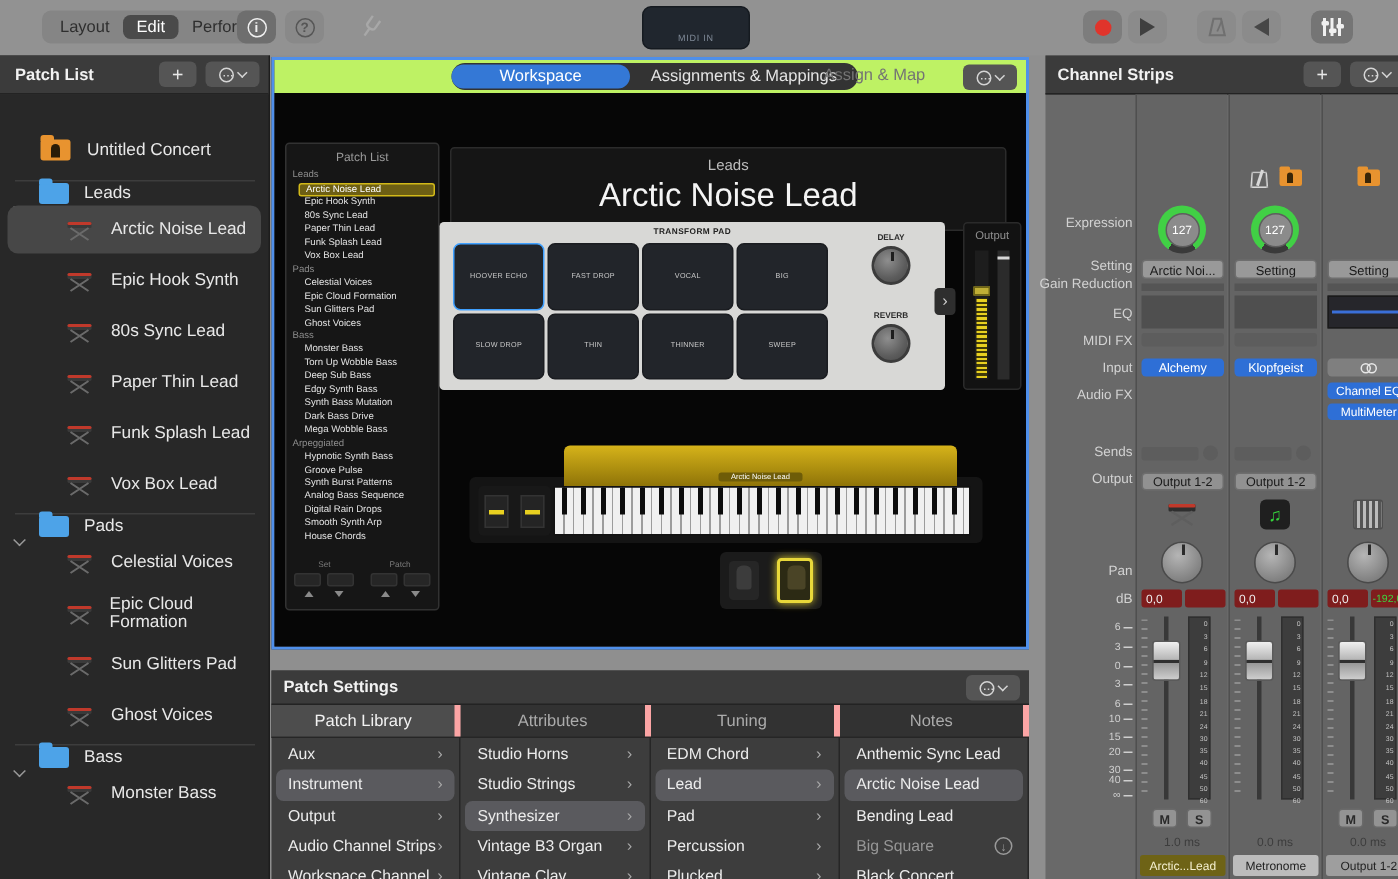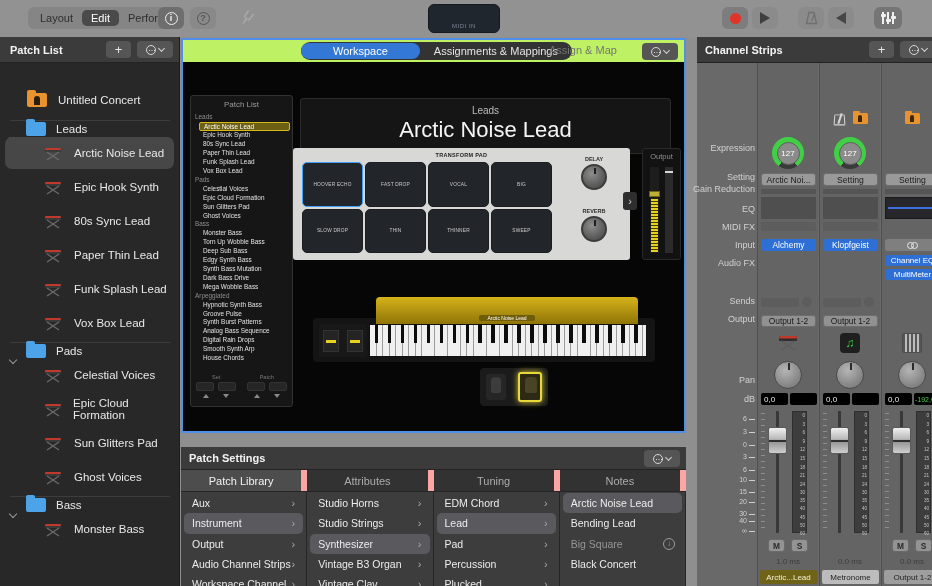--- a/index.html
+++ b/index.html
@@ -142,21 +142,21 @@
     display:flex; align-items:center; justify-content:space-around; }
   .pedal { width:20px; height:26px; background:#262626; border-radius:3px; position:relative; }
   .pedal:before { content:""; position:absolute; left:5px; top:3px; width:10px; height:16px; background:#3c3c3c; border-radius:4px 4px 2px 2px; }
   .pedal.glow { width:24px; height:30px; border:2px solid #e8d83a; background:#2c2a14; box-shadow:0 0 6px #d8c830; }
   .pedal.glow:before { background:#4a4426; left:5px; width:12px; }
 
   
   #psettings { position:absolute; left:181px; top:447px; width:505px; height:164px; background:#3d3d3d; }
   #ps-tabs { display:flex; height:22px; background:#323232; border-bottom:1px solid #262626; }
   .ps-tab { flex:1; display:flex; align-items:center; justify-content:center; font-size:11px; color:#ababab;
-    border-right:6px solid #fca5a5; }
+    border-right:4px solid #fca5a5; }
   .ps-tab.active { background:#4d4d4d; color:#f2f2f2; }
   #ps-cols { display:flex; height:100px; }
   .ps-col { flex:1; border-right:1px solid #262626; padding-top:1px; }
   .ps-row { height:20.3px; display:flex; align-items:center; position:relative; margin:0 3px; border-radius:5px; }
   .ps-row.sel { background:#5a5a5e; }
   .ps-row span.lb { font-size:10.5px; color:#ececec; margin-left:8px; white-space:nowrap; overflow:hidden; }
   .ps-row.dim span.lb { color:#969696; }
   .ps-row .rchev { position:absolute; right:8px; color:#a8a8a8; font-size:11px; }
   .ps-row .dl { position:absolute; right:7px; width:12px; height:12px; border:1px solid #9a9a9a; border-radius:50%;
     color:#9a9a9a; font-size:8px; display:flex; align-items:center; justify-content:center; }
@@ -202,21 +202,21 @@
     color:#1a1a1a; font-size:8.4px; display:flex; align-items:center; justify-content:center; border:1px solid #6e6e6e; }
   .inst-icon { position:absolute; top:270px; width:100%; display:flex; justify-content:center; }
   .note-sq { width:20px; height:20px; background:#1f1f1f; border-radius:4px; color:#35d23c; font-size:12px;
     display:flex; align-items:center; justify-content:center; }
   .master-sq { width:20px; height:20px; background:#8a8a8a; border:1px solid #4e4e4e; border-radius:2px;
     background-image:repeating-linear-gradient(90deg,#555 0 2px,#bbb 2px 4px); }
   .pan-knob { position:absolute; top:298px; left:50%; transform:translateX(-50%); width:28px; height:28px; border-radius:50%;
     background:radial-gradient(circle at 40% 32%, #b5b5b5, #868686 65%, #6e6e6e); border:1px solid #4a4a4a; }
   .pan-knob:after { content:""; position:absolute; left:50%; top:1px; width:1.5px; height:7px; background:#2a2a2a; }
   .db-row { position:absolute; top:330px; left:3px; display:flex; gap:2px; }
-  .db-box { width:27px; height:12px; background:#000000; border-radius:2px; color:#f0f0f0; font-size:8px;
+  .db-box { width:27px; height:12px; background:#7f1d1d; border-radius:2px; color:#f0f0f0; font-size:8px;
     display:flex; align-items:center; padding-left:3px; }
   .db-box.peak { color:#3ed13e; font-size:7px; padding-left:1px; }
   .fader-zone { position:absolute; top:348px; left:0; width:61px; height:122px; }
   .f-ruler { position:absolute; left:3px; top:2px; width:4px; height:116px;
     background:repeating-linear-gradient(to bottom,#8d8d8d 0 1px,transparent 1px 6px); }
   .f-track { position:absolute; left:18px; top:0; width:3px; height:122px; background:#383838; }
   .f-cap { position:absolute; left:10px; top:16px; width:19px; height:27px; border-radius:2.5px;
     background:linear-gradient(#f0f0f0,#b8b8b8 45%,#8f8f8f 50%,#cfcfcf); border:1px solid #5a5a5a; }
   .f-cap:before { content:""; position:absolute; left:0; right:0; top:12px; height:1.6px; background:#2f2f2f; }
   .f-meter { position:absolute; left:34px; top:0; width:15px; height:122px; background:#3d3d3d; border:1px solid #2f2f2f; }
@@ -660,20 +660,23 @@
         <div class="ps-row">
           <span class="lb">Percussion</span>
           <span class="rchev">›</span>
         </div>
         <div class="ps-row">
           <span class="lb">Plucked</span>
           <span class="rchev">›</span>
         </div>
       </div>
       <div class="ps-col">
+        <div class="ps-row">
+          <span class="lb">Anthemic Sync Lead</span>
+        </div>
         <div class="ps-row sel">
           <span class="lb">Arctic Noise Lead</span>
         </div>
         <div class="ps-row">
           <span class="lb">Bending Lead</span>
         </div>
         <div class="ps-row dim">
           <span class="lb">Big Square</span>
           <span class="dl">↓</span>
         </div>

